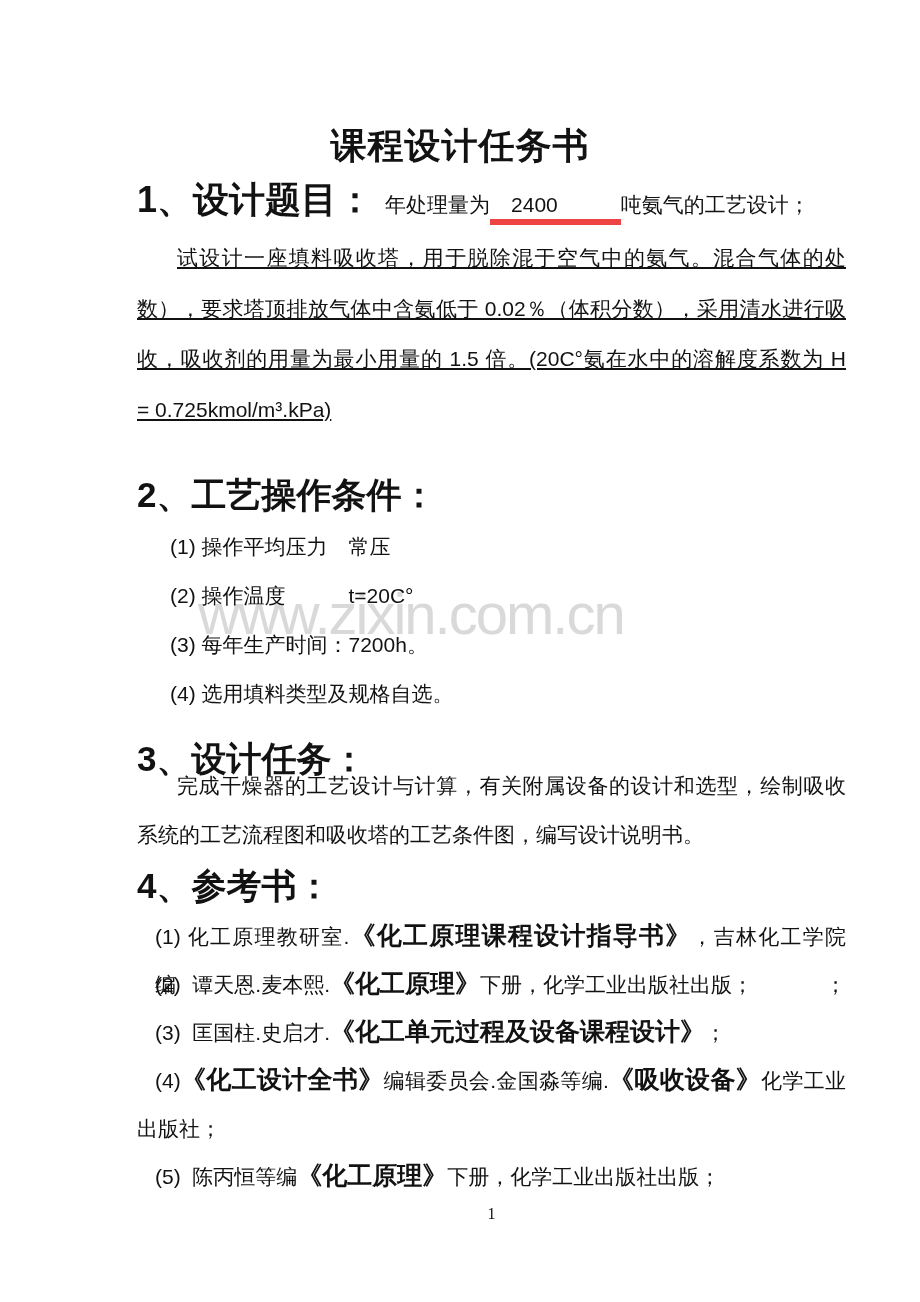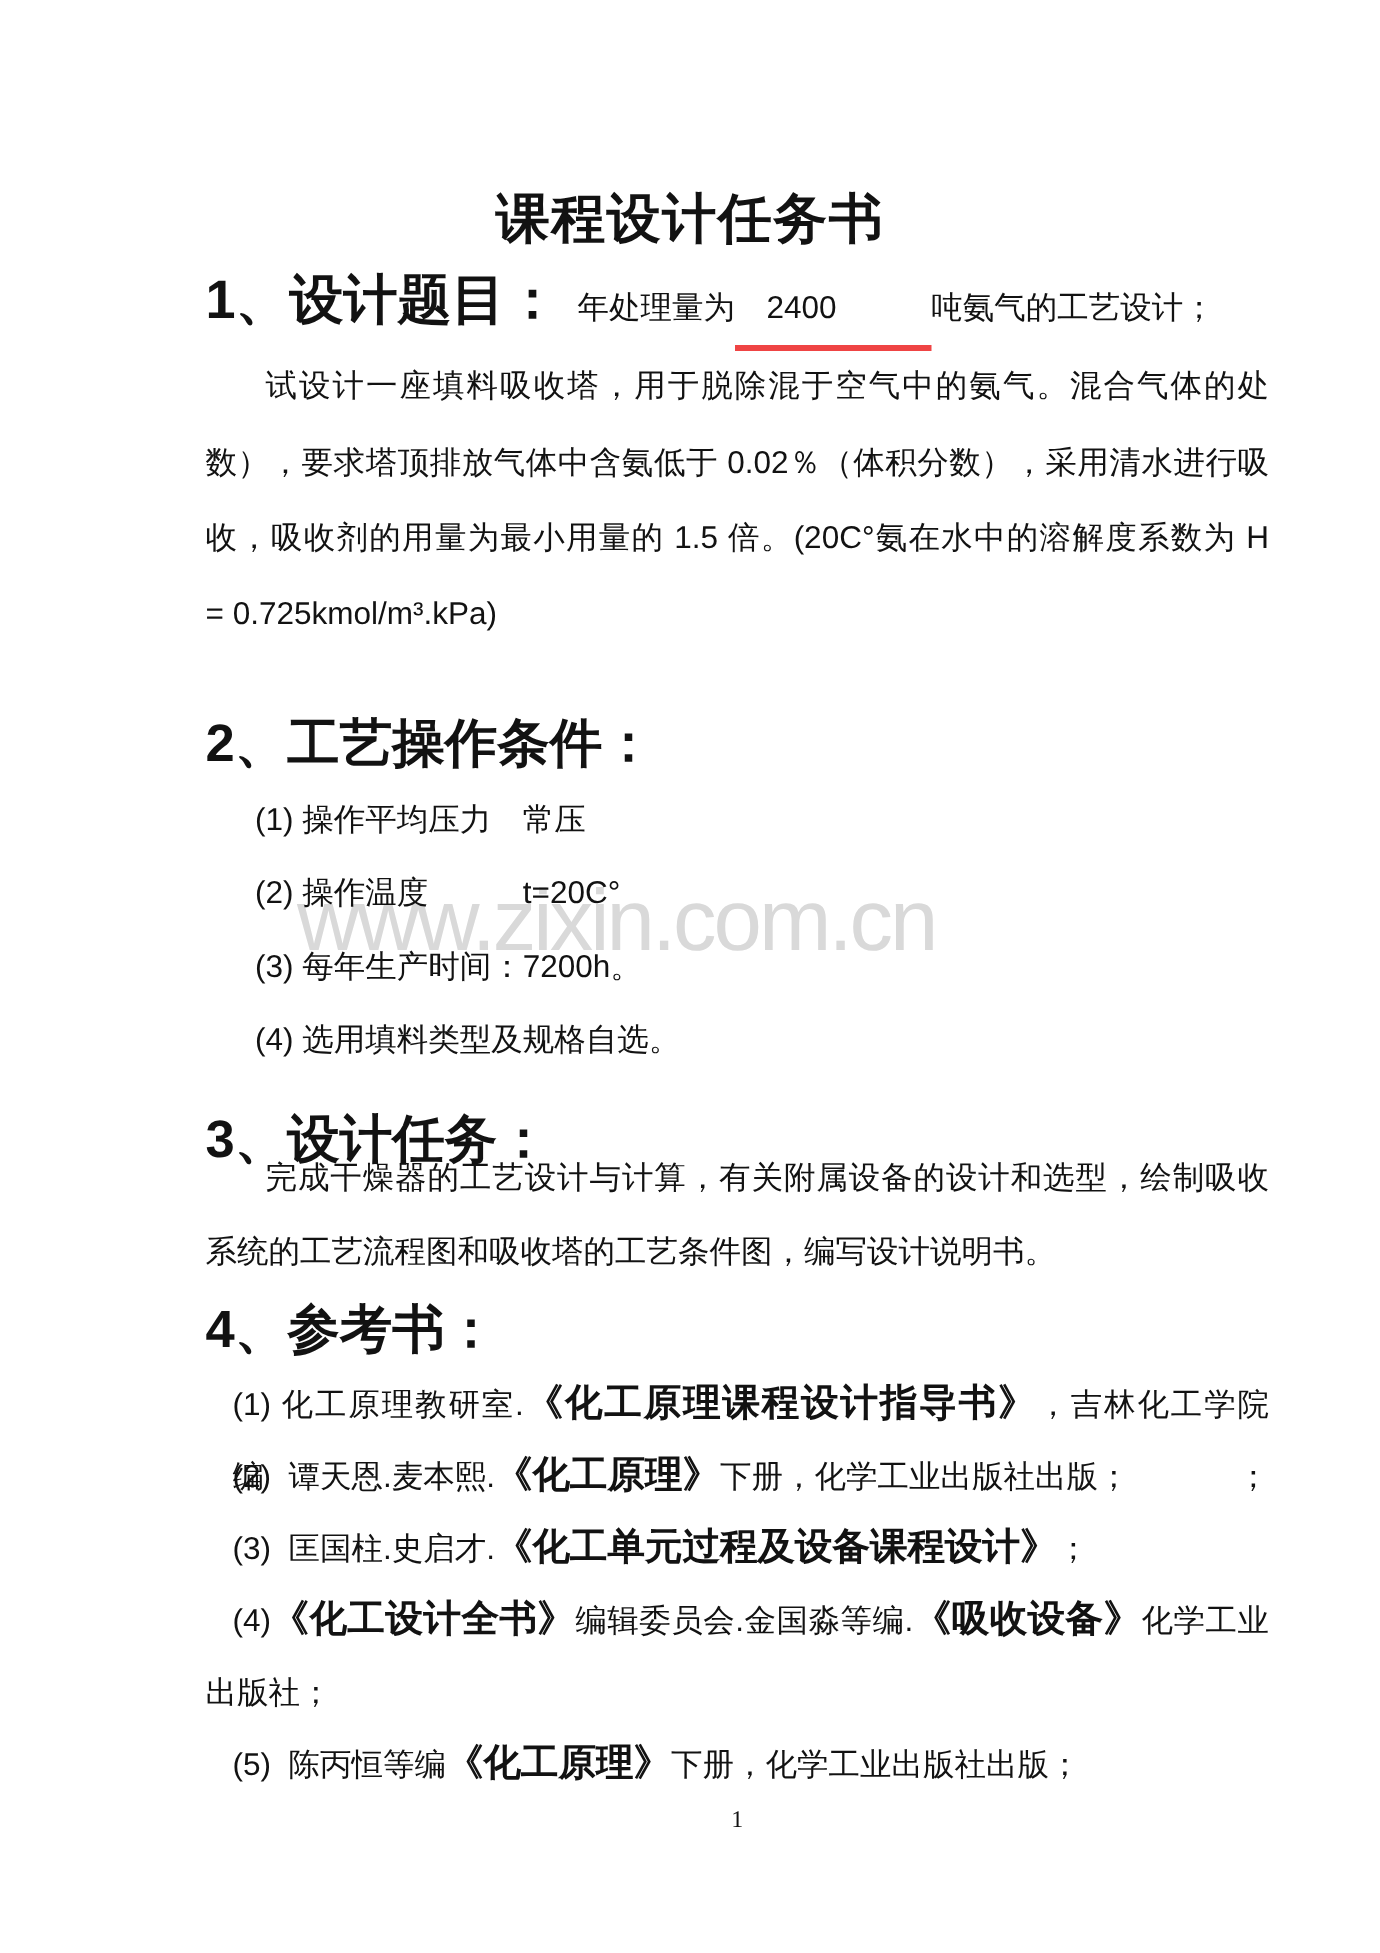--- a/index.html
+++ b/index.html
@@ -24,36 +24,36 @@
   .sec-heading{
     position:absolute;left:137px;z-index:2;
     font-size:35px;font-weight:900;white-space:pre;
   }
   .s1-row{position:absolute;left:137px;top:176px;z-index:2;display:flex;align-items:baseline;gap:12px;text-align:center;}
   .s1-row .sec-heading-inline{position:static;font-size:36px;font-weight:900;white-space:pre;}
   .s1-row .intro{font-size:21px;white-space:pre;}
   .s2{top:472px;text-align:right;} .s3{top:716px;margin-top:20px;} .s4{top:863px;}
 
   .block{position:absolute;left:137px;width:709px;z-index:2;font-size:21px;}
-  .para1{top:233px;}
+  .para1{top:233px;text-decoration:underline;}
   .para1 .tline{height:50.5px;line-height:50.5px;}
   .items{top:522px;}
   .item-line{height:49px;line-height:49px;padding-left:33px;white-space:pre-wrap;}
   .para3{top:762px;}
   .para3 .tline{height:48.5px;line-height:48.5px;}
   .refs{top:913px;}
   .refs .tline{height:48px;line-height:48px;padding-left:18px;}
   .refs .tline.continuation{padding-left:0;}
 
   .tline{white-space:pre-wrap;overflow:visible;}
   .tline.justify{text-align:justify;text-align-last:justify;}
   .tline.indent{text-indent:40px;}
   .tline span{white-space:pre-wrap;}
 
-  .u{border-bottom:4px solid #ef4444;padding-bottom:13px;}
+  .u{border-bottom:6px solid #ef4444;padding-bottom:3px;}
   .book{font-size:25px;font-weight:900;line-height:1;}
 
   .page-num{
     position:absolute;left:137px;width:709px;top:1205px;z-index:2;
     text-align:center;font-size:16px;font-family:"Liberation Serif",serif;
   }
 </style>
 </head>
 <body>
 

